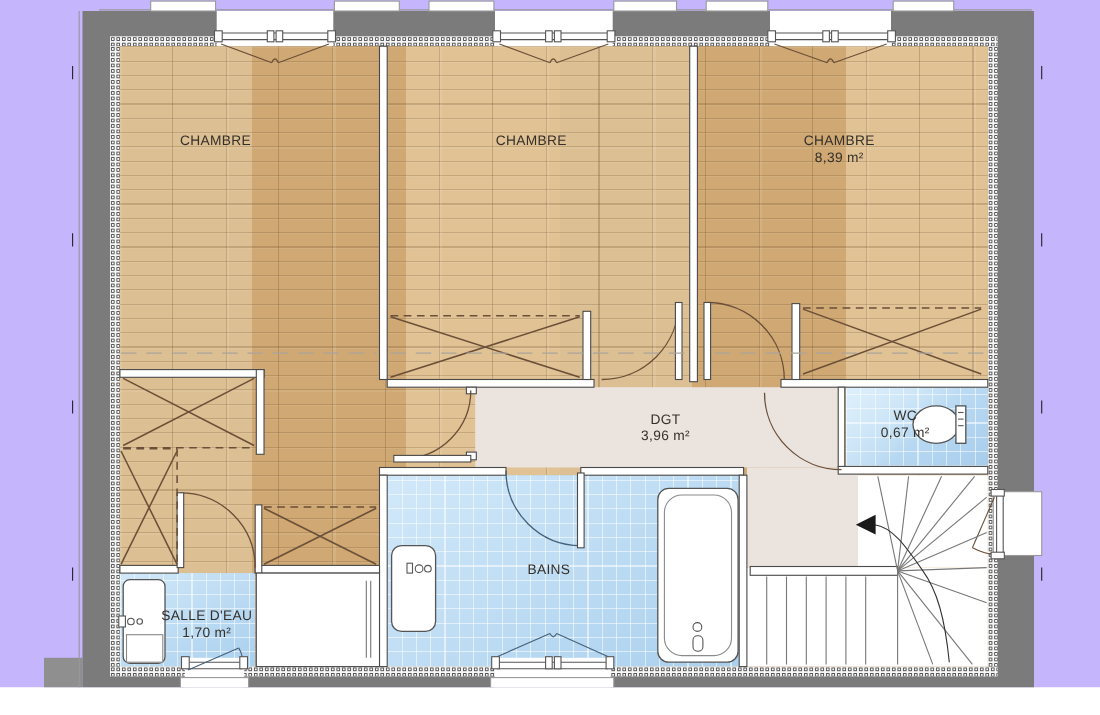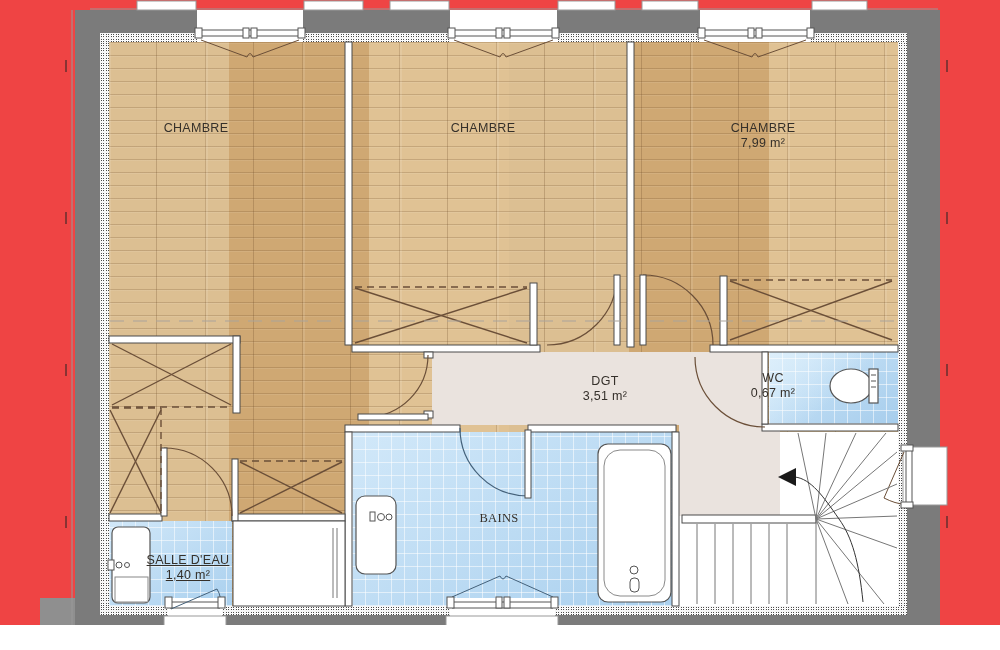--- a/index.html
+++ b/index.html
@@ -1,17 +1,17 @@
 <!DOCTYPE html>
 <html style="--wall: #7b7b7b; --wood: #d7b283; --tile: #b9dcf6; --hallway: #eae3de; --line: #6b4f38; --outline: #4a4a4a;"><head>
 <meta charset="utf-8">
 <style>
   html,body{margin:0;padding:0;background:#fff;}
   body{font-family:"Liberation Sans",sans-serif;}
-  .plan{position:relative;width:1000px;height:625px;background:#ef4444;overflow:hidden;}
+  .plan{position:relative;width:1000px;height:625px;background:#c4b5fd;overflow:hidden;}
   .abs{position:absolute;}
   .wall-band{left:75px;top:10px;width:865px;height:630px;background:var(--wall,#7b7b7b);}
   .insul{background-color:#f6f6f6;
     background-image:radial-gradient(circle at 2.5px 2.5px,#ffffff 1px,#4a4a4a 1.15px,#4a4a4a 1.75px,transparent 1.9px);
     background-size:5px 5px;}
   .wood{background-color:var(--wood,#d7b283);
     background-image:
       repeating-linear-gradient(90deg, rgba(255,255,255,.10) 0 2px, transparent 2px 47px, rgba(101,67,33,.25) 47px 48px, transparent 48px 96px, rgba(101,67,33,.20) 96px 97px),
       repeating-linear-gradient(180deg, rgba(101,67,33,.22) 0 1px, rgba(255,255,255,.08) 1px 2px, transparent 2px 13px),
       repeating-linear-gradient(90deg, #dcbf92 0 120px, #cfa873 120px 260px, #e0c294 260px 400px);}
@@ -314,31 +314,31 @@
   </svg>
 
   <div class="room-label" style="left:96px;top:121px;width:200px;">
     <div>CHAMBRE</div>
   </div>
   <div class="room-label" style="left:383px;top:121px;width:200px;">
     <div>CHAMBRE</div>
   </div>
   <div class="room-label" style="left:663px;top:121px;width:200px;">
     <div>CHAMBRE</div>
-    <div>7,99 m²</div>
+    <div>8,39 m²</div>
   </div>
   <div class="room-label" style="left:515px;top:374px;width:180px;">
     <div>DGT</div>
-    <div>3,51 m²</div>
-  </div>
-  <div class="room-label" style="left:713px;top:371px;width:120px;">
+    <div>3,96 m²</div>
+  </div>
+  <div class="room-label" style="left:763px;top:371px;width:120px;">
     <div>WC</div>
     <div>0,67 m²</div>
   </div>
-  <div class="room-label" style="left:409px;top:511px;width:180px;font-family:Liberation Serif, serif;">
+  <div class="room-label" style="left:409px;top:511px;width:180px;">
     <div>BAINS</div>
   </div>
-  <div class="room-label" style="left:103px;top:553px;width:170px;text-decoration:underline;">
+  <div class="room-label" style="left:103px;top:553px;width:170px;">
     <div>SALLE D'EAU</div>
-    <div>1,40 m²</div>
+    <div>1,70 m²</div>
   </div>
 
 </div>
 
 </body></html>

